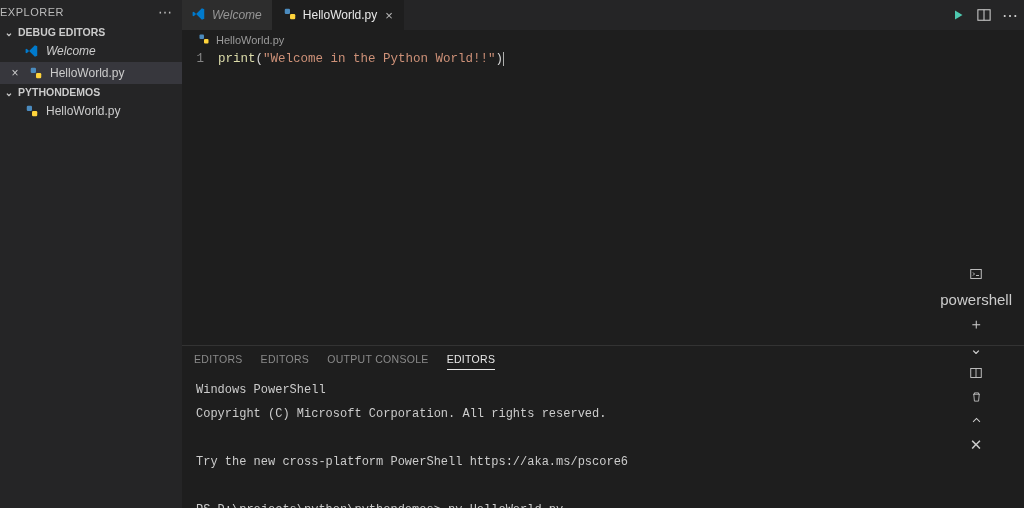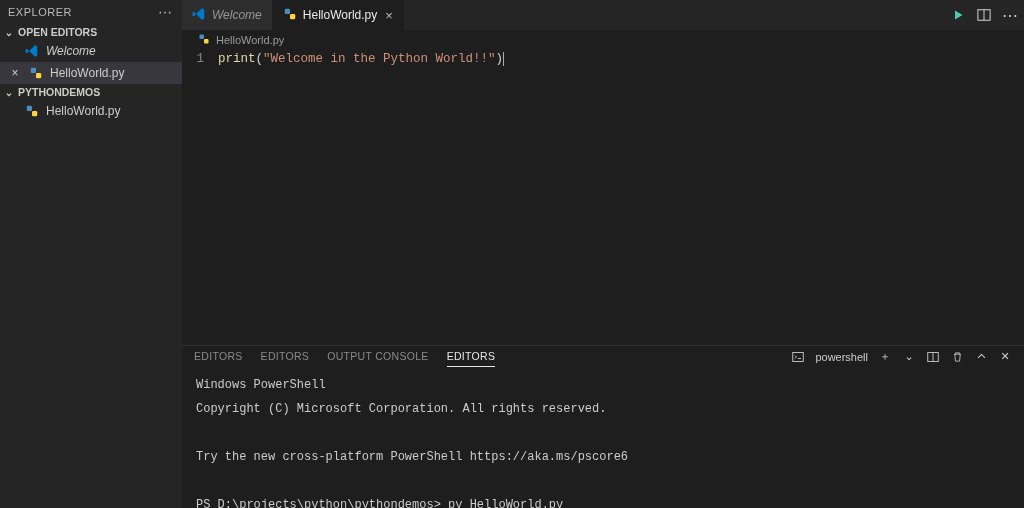--- a/index.html
+++ b/index.html
@@ -1,21 +1,21 @@
 <!DOCTYPE html>
 <html><head>
 <meta charset="utf-8">
 <style>
   * { box-sizing: border-box; margin: 0; padding: 0; }
   html, body { width: 1024px; height: 508px; overflow: hidden; font-family: "Segoe UI", sans-serif; background: #1e1e1e; color: #ccc; }
   .app { display: flex; flex-direction: row; width: 100%; height: 100%; }
 
   
   .sidebar { width: 182px; background: #252526; display: flex; flex-direction: column; font-size: 11px; }
-  .sidebar-header { display: flex; align-items: center; justify-content: space-between; padding: 4px 10px 4px 8px; height: 24px; color: #bbb; }
+  .sidebar-header { display: flex; align-items: center; justify-content: space-between; padding: 4px 10px 4px 0; height: 24px; color: #bbb; }
   .sidebar-header .dots { color: #bbb; font-size: 14px; }
   .explorer-title { letter-spacing: 0.5px; }
   .section-title { display: flex; align-items: center; gap: 4px; padding: 2px 4px; font-size: 10.5px; font-weight: 700; color: #ccc; cursor: pointer; }
   .section-title .chev { width: 10px; display: inline-block; text-align: center; font-size: 10px; }
   .tree-item { display: flex; align-items: center; gap: 6px; padding: 2px 0 2px 24px; font-size: 12px; color: #ccc; height: 22px; cursor: pointer; }
   .tree-item.selected { background: #37373d; }
   .tree-item .close { margin-left: -16px; width: 14px; text-align: center; font-size: 12px; color: #ccc; }
   .tree-item .icon { width: 16px; display: inline-flex; align-items: center; justify-content: center; }
   .tree-item.italic { font-style: italic; }
   .vscode-logo { width: 14px; height: 14px; fill: #007acc; }
@@ -45,39 +45,39 @@
   .tok-paren { color: #d4d4d4; }
   .tok-str { color: #ce9178; }
   .cursor { border-left: 1px solid #aeafad; display:inline-block; height: 14px; vertical-align: middle; }
 
   
   .panel { height: 163px; border-top: 1px solid #333; background: #1e1e1e; display: flex; flex-direction: column; }
   .panel-tabs { display: flex; align-items: center; justify-content: space-between; height: 26px; padding: 0 12px; }
   .panel-tabs-left { display: flex; gap: 18px; }
   .ptab { font-size: 10.5px; color: #8a8a8a; letter-spacing: 0.3px; cursor: pointer; padding: 4px 0; }
   .ptab.active { color: #e8e8e8; border-bottom: 1px solid #e8e8e8; }
-  .panel-tabs-right { display: flex; align-items: center; gap: 10px; color: #ccc; font-size: 11px; }
+  .panel-tabs-right { display: flex; align-items: center; gap: 10px; color: #ccc; font-size: 15px; flex-direction: column; }
   .panel-tabs-right .ic { width: 14px; height: 14px; display: inline-flex; align-items: center; justify-content: center; }
   .terminal { flex: 1; font-family: Consolas, "Courier New", monospace; font-size: 12px; color: #cccccc; padding: 6px 14px; line-height: 24px; white-space: pre; }
   .term-cursor { display: inline-block; width: 6px; height: 11px; border: 1px solid #cccccc; vertical-align: middle; }
 </style>
 </head>
 <body>
 
 <div class="app">
 
   <div class="sidebar">
     <div class="sidebar-header">
       <span class="explorer-title">EXPLORER</span>
       <span class="dots">⋯</span>
     </div>
 
     <div class="section-title">
       <span class="chev">⌄</span>
-      <span>OPEN EDITORS</span>
+      <span>DEBUG EDITORS</span>
     </div>
 
     <div class="tree-item italic">
       <span class="icon">
         <svg class="vscode-logo" viewBox="0 0 24 24">
             <path d="M17 2 7 12l10 10 4-2V4l-4-2zM3 8l4 4-4 4-2-1V9l2-1z"></path>
           </svg>
       </span>
       <span>Welcome</span>
     </div>

